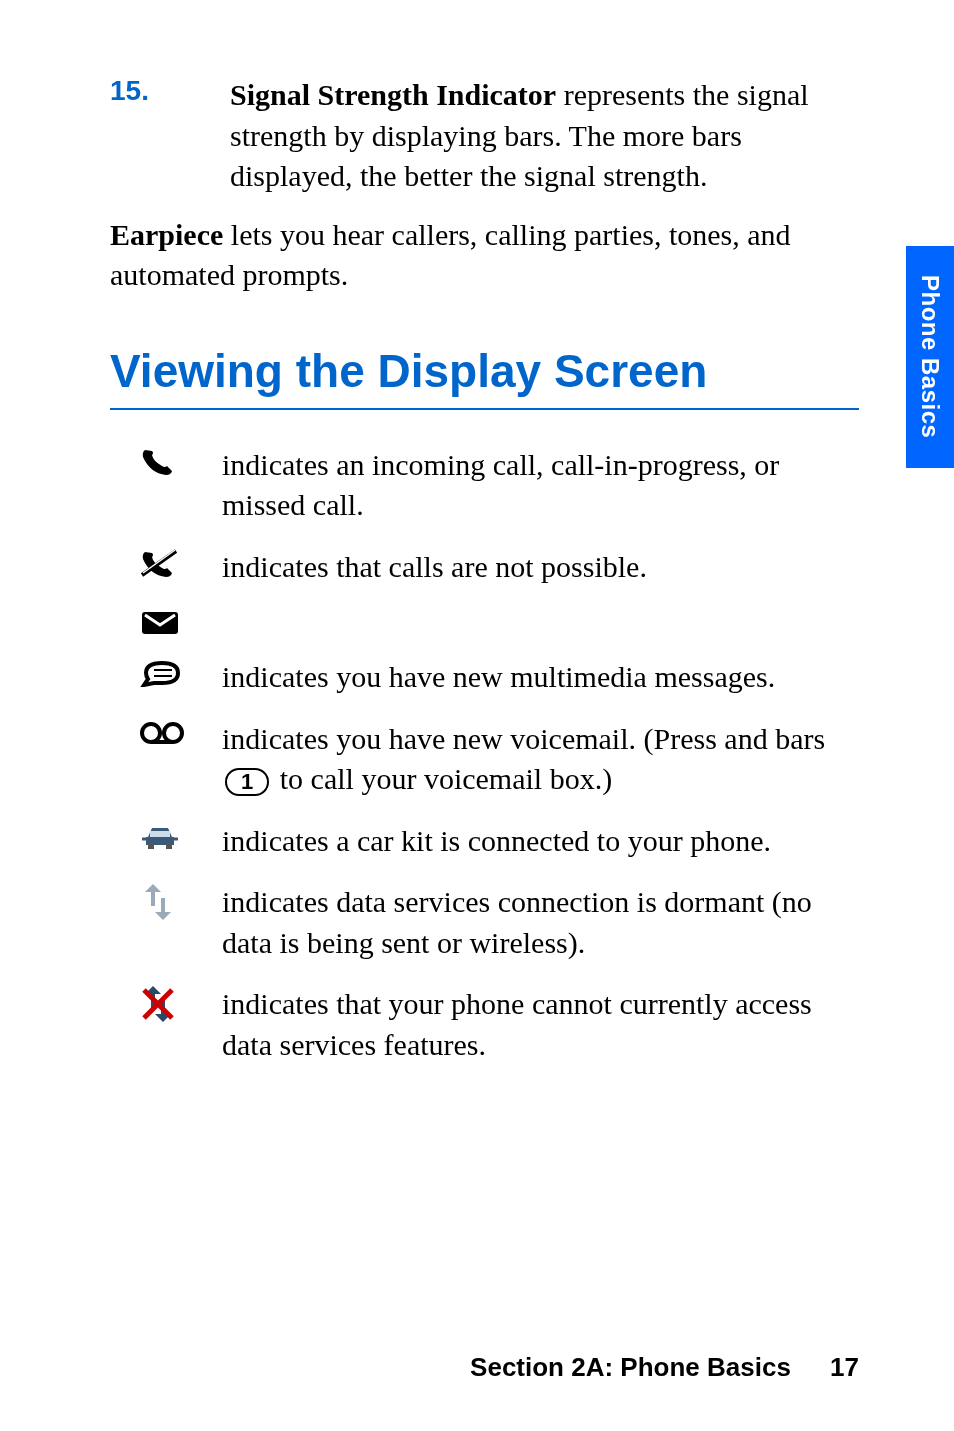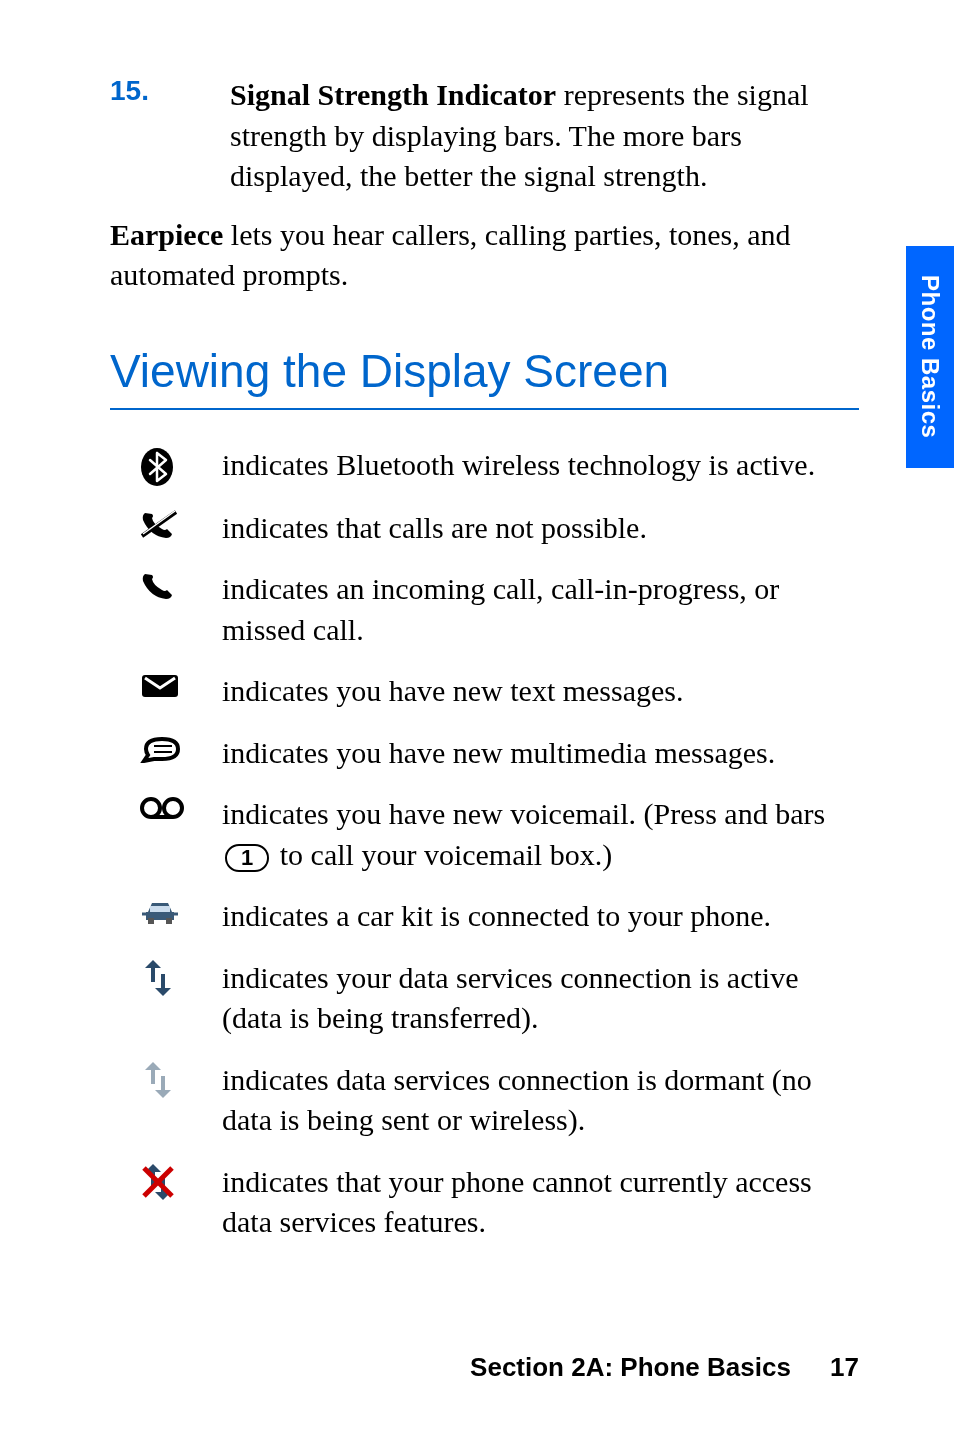--- a/index.html
+++ b/index.html
@@ -33,21 +33,21 @@
   .numbered-item .body {
     font-size: 30px;
     line-height: 1.35;
   }
   .numbered-item .term {
     font-weight: bold;
   }
   .section-title {
     color: #0066cc;
     font-size: 46px;
-    font-weight: normal;
+    font-weight: bold;
     margin-top: 30px;
     margin-bottom: 10px;
     font-family: Verdana, Arial, sans-serif;
   }
   .title-rule {
     border: none;
     border-top: 2px solid #0066cc;
     margin-bottom: 35px;
   }
   .intro-para {
@@ -137,58 +137,48 @@
       </div>
     </div>
   </div>
 
   <h1 class="section-title">Viewing the Display Screen</h1>
   <hr class="title-rule">
 
 
   <div class="icon-list">
 
-    <div class="icon-row">
-      <div class="icon-cell">
-        <svg width="34" height="40" viewBox="0 0 34 40">
-            <ellipse cx="17" cy="20" rx="16" ry="19" fill="#000"></ellipse>
-            <path d="M17 6 L17 34 L26 27 L10 13 M17 6 L26 13 L10 27" stroke="#fff" stroke-width="2.5" fill="none" stroke-linejoin="round" stroke-linecap="round"></path>
-          </svg>
-      </div>
-      <div class="icon-desc">indicates Bluetooth wireless technology is active.</div>
+
+    <div class="icon-row">
+      <div class="icon-cell">
+        <svg width="34" height="30" viewBox="0 0 34 30">
+            <path d="M5 3 Q2 5 3 10 Q10 26 26 28 Q31 28 32 24 L27 19 Q25 21 22 19 Q13 14 12 8 Q14 6 12 4 Z" fill="#000"></path>
+          </svg>
+      </div>
+      <div class="icon-desc">indicates an incoming call, call-in-progress, or missed call.</div>
     </div>
 
     <div class="icon-row">
       <div class="icon-cell">
         <svg width="38" height="30" viewBox="0 0 38 30">
             <path d="M5 3 Q2 5 3 10 Q10 26 26 28 Q31 28 32 24 L27 19 Q25 21 22 19 Q13 14 12 8 Q14 6 12 4 Z" fill="#000"></path>
             <line x1="2" y1="26" x2="36" y2="2" stroke="#000" stroke-width="4"></line>
             <line x1="3" y1="24" x2="35" y2="1" stroke="#fff" stroke-width="1.5"></line>
           </svg>
       </div>
       <div class="icon-desc">indicates that calls are not possible.</div>
     </div>
 
     <div class="icon-row">
       <div class="icon-cell">
-        <svg width="34" height="30" viewBox="0 0 34 30">
-            <path d="M5 3 Q2 5 3 10 Q10 26 26 28 Q31 28 32 24 L27 19 Q25 21 22 19 Q13 14 12 8 Q14 6 12 4 Z" fill="#000"></path>
-          </svg>
-      </div>
-      <div class="icon-desc">indicates an incoming call, call-in-progress, or missed call.</div>
-    </div>
-
-    <div class="icon-row">
-      <div class="icon-cell">
         <svg width="40" height="26" viewBox="0 0 40 26">
             <rect x="2" y="2" width="36" height="22" rx="3" fill="#000"></rect>
             <path d="M5 5 L20 15 L35 5" stroke="#fff" stroke-width="3" fill="none"></path>
           </svg>
       </div>
-      <div class="icon-desc">indicates you have new text messages.</div>
     </div>
 
     <div class="icon-row">
       <div class="icon-cell">
         <svg width="42" height="28" viewBox="0 0 42 28">
             <path d="M6 14 Q6 4 22 4 Q38 4 38 14 Q38 24 22 24 L14 24 L4 26 L8 20 Q6 17 6 14 Z" fill="none" stroke="#000" stroke-width="4"></path>
             <line x1="14" y1="11" x2="32" y2="11" stroke="#000" stroke-width="2"></line>
             <line x1="14" y1="17" x2="32" y2="17" stroke="#000" stroke-width="2"></line>
           </svg>
       </div>
@@ -215,29 +205,20 @@
             <rect x="8" y="20" width="6" height="6" fill="#555"></rect>
             <rect x="26" y="20" width="6" height="6" fill="#555"></rect>
             <rect x="10" y="8" width="20" height="6" fill="#cde"></rect>
             <line x1="2" y1="16" x2="6" y2="16" stroke="#3a5a78" stroke-width="3"></line>
             <line x1="34" y1="16" x2="38" y2="16" stroke="#3a5a78" stroke-width="3"></line>
           </svg>
       </div>
       <div class="icon-desc">indicates a car kit is connected to your phone.</div>
     </div>
 
-    <div class="icon-row">
-      <div class="icon-cell">
-        <svg width="36" height="36" viewBox="0 0 36 36">
-            <path d="M11 22 L11 8 L5 8 L13 0 L21 8 L15 8 L15 22 Z" fill="#2a4a6a"></path>
-            <path d="M21 14 L21 28 L15 28 L23 36 L31 28 L25 28 L25 14 Z" fill="#2a4a6a"></path>
-          </svg>
-      </div>
-      <div class="icon-desc">indicates your data services connection is active (data is being transferred).</div>
-    </div>
 
     <div class="icon-row">
       <div class="icon-cell">
         <svg width="36" height="36" viewBox="0 0 36 36">
             <path d="M11 22 L11 8 L5 8 L13 0 L21 8 L15 8 L15 22 Z" fill="#9aaab8"></path>
             <path d="M21 14 L21 28 L15 28 L23 36 L31 28 L25 28 L25 14 Z" fill="#9aaab8"></path>
           </svg>
       </div>
       <div class="icon-desc">indicates data services connection is dormant (no data is being sent or wireless).</div>
     </div>

